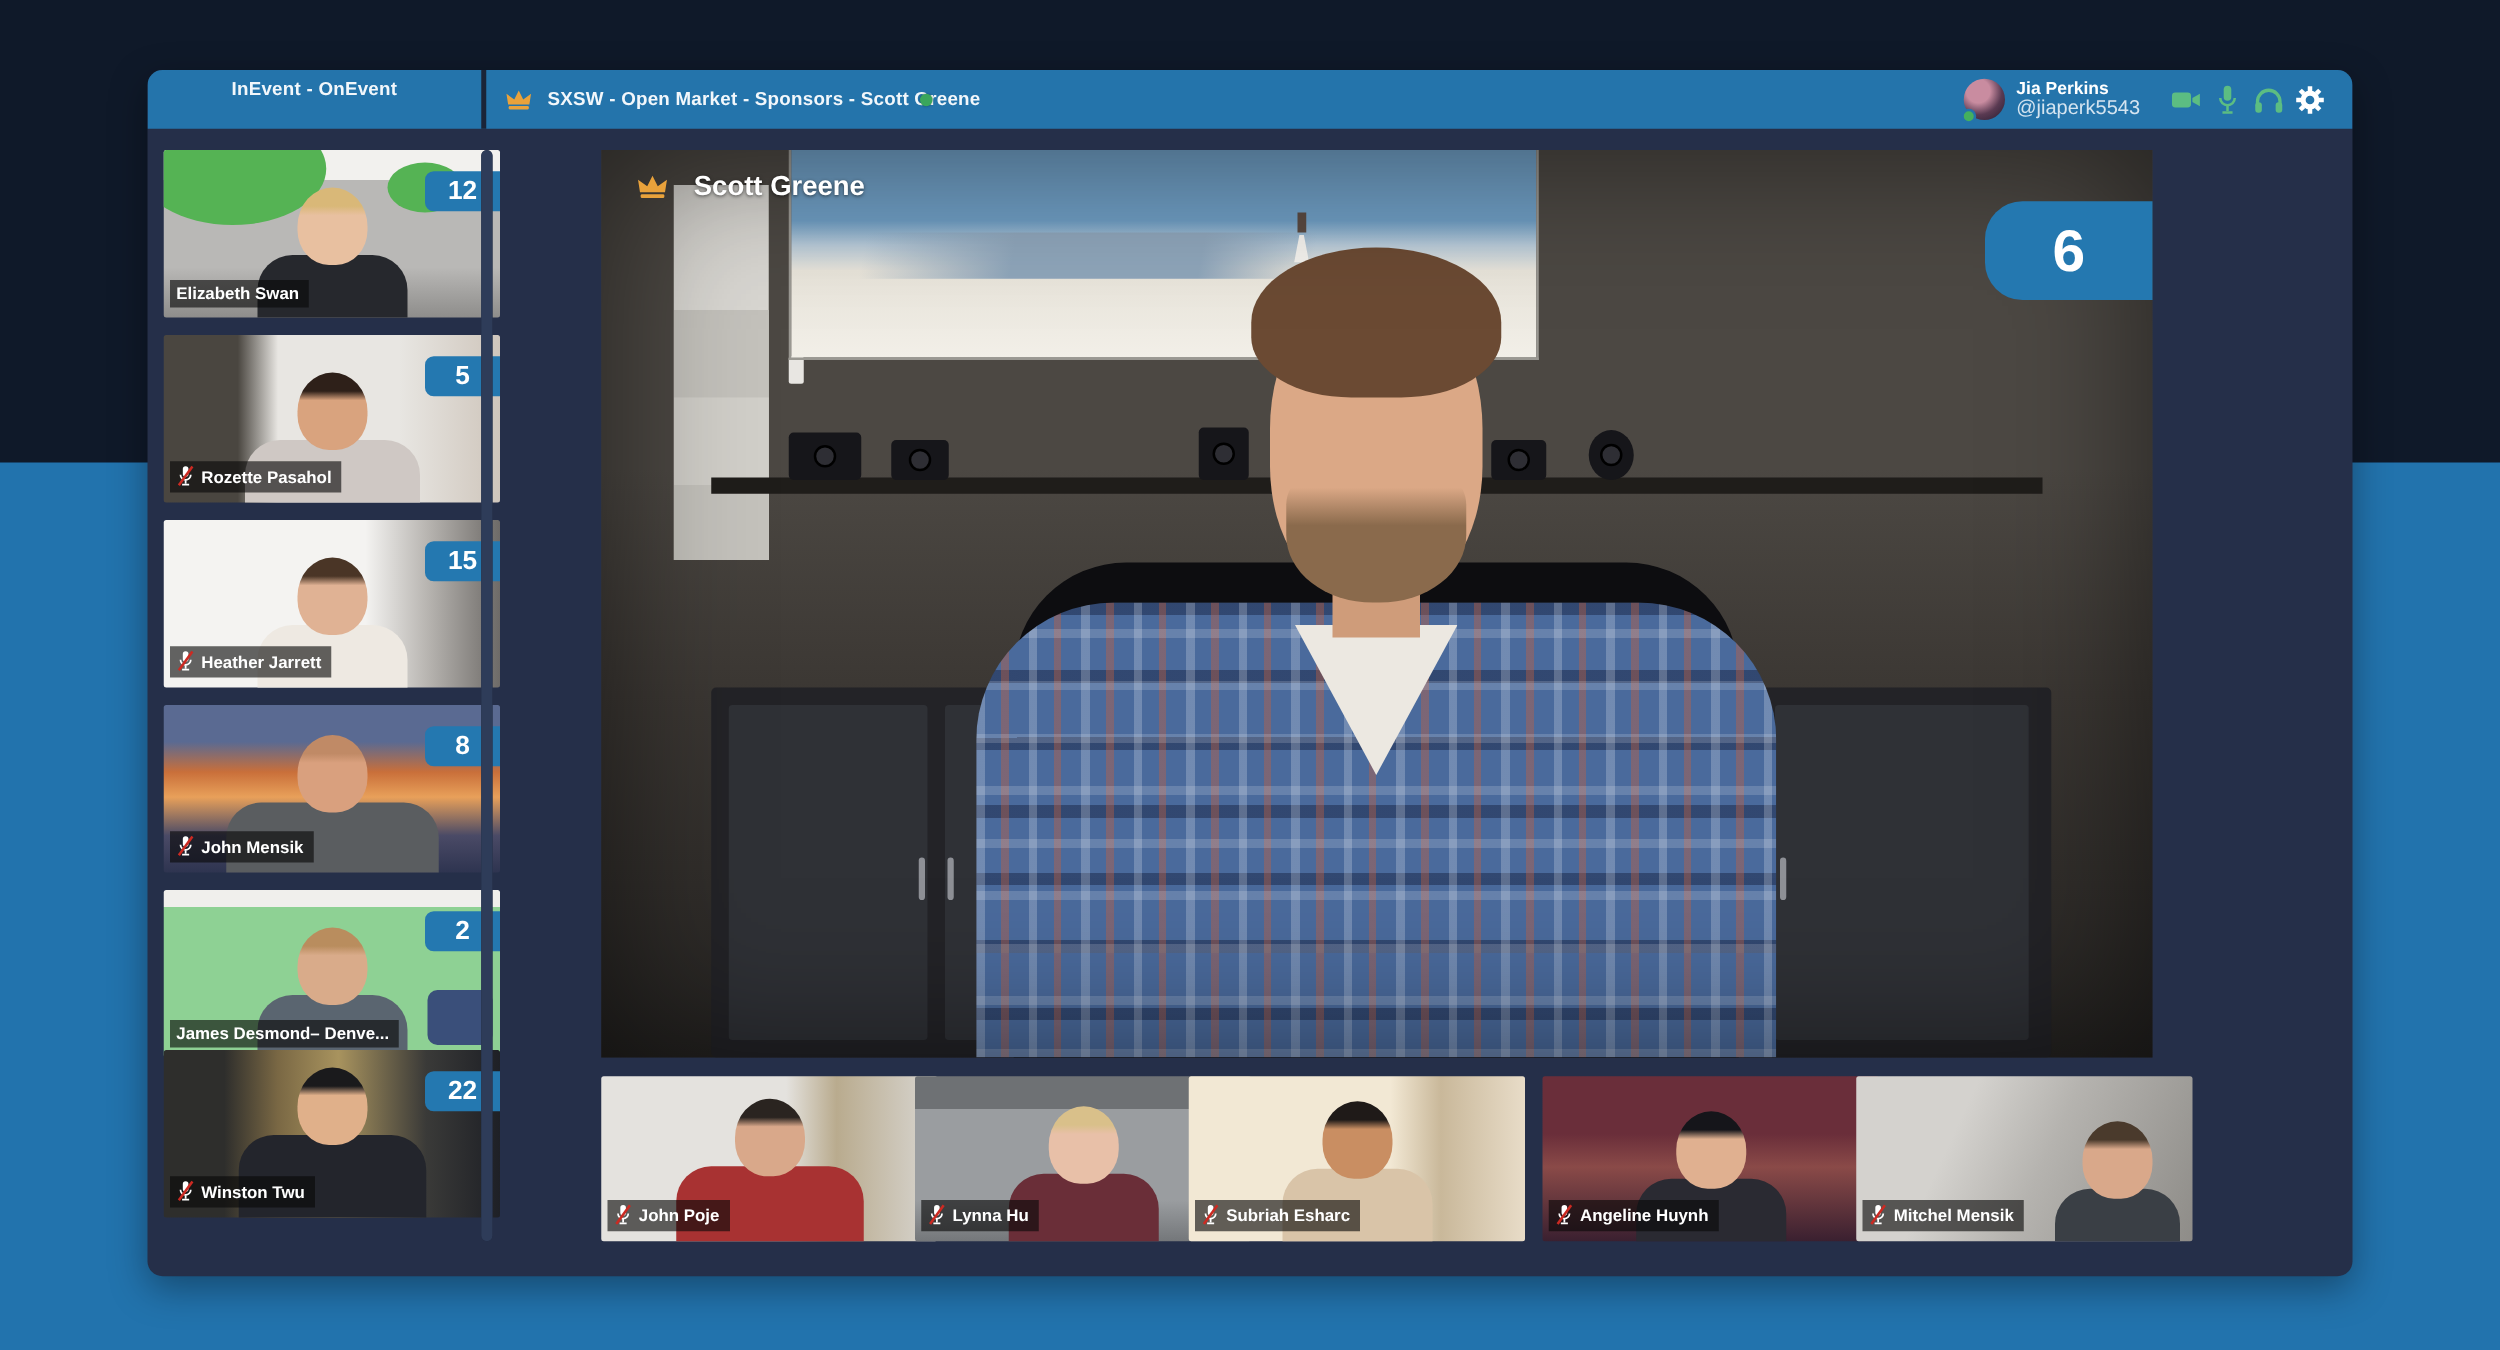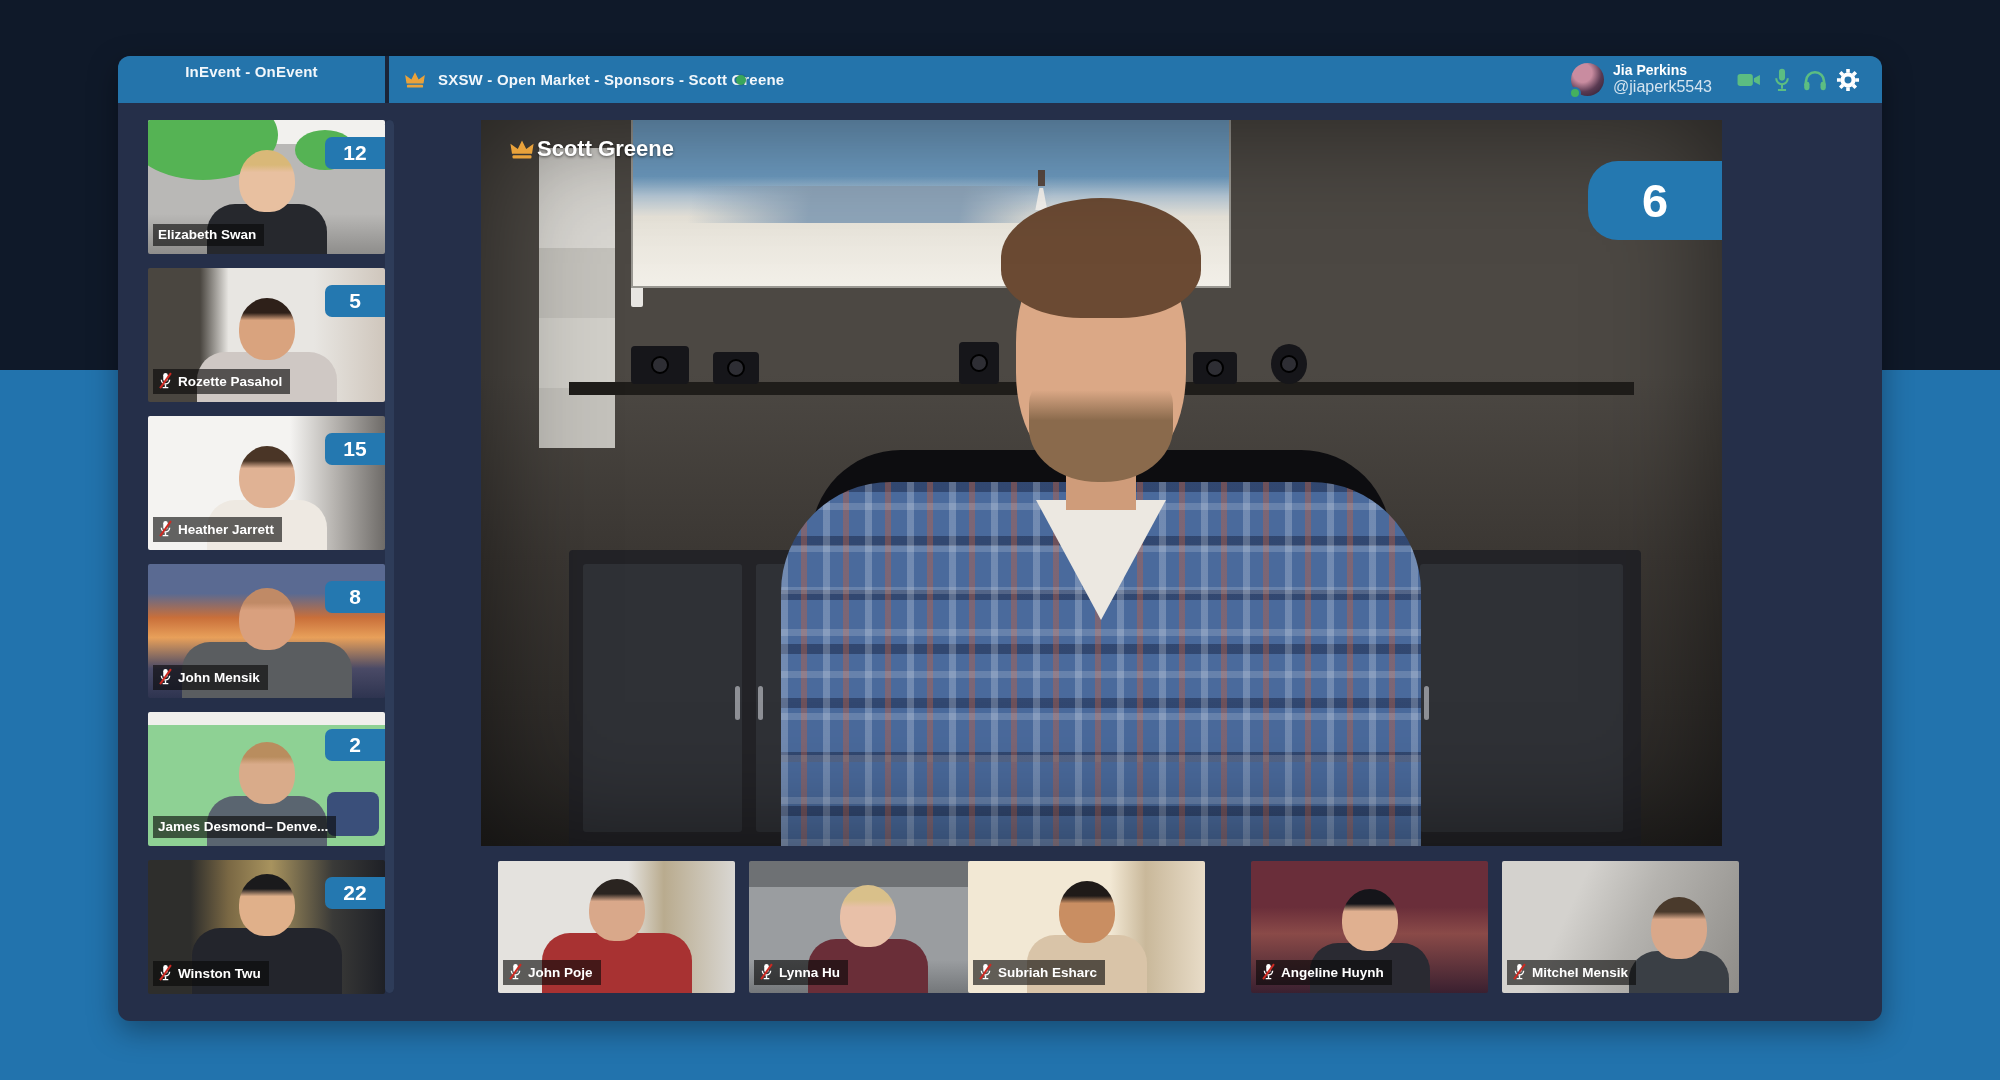--- a/index.html
+++ b/index.html
@@ -33,22 +33,22 @@
   .avatar .status { position:absolute; left:-2px; bottom:-3px; width:12px; height:12px;
     border-radius:50%; background:#44b05e; border:2px solid #2474ab; }
   .user-text { margin-left:9px; margin-right:16px; line-height:1.1; }
   .user-name { color:#ffffff; font-size:14px; font-weight:bold; }
   .user-handle { color:#d4e4f0; font-size:16px; }
   .hicon { width:24px; height:24px; margin-left:9px; cursor:pointer; display:block; }
   .hicon.green { color:#5cbd82; }
   .hicon.white { color:#ffffff; }
 
   
-  .tile { position:absolute; width:237px; border-radius:2px; overflow:hidden; cursor:pointer;
-    background:#10141c;margin-left:17px; }
+  .tile { position:absolute; width:269px; border-radius:2px; overflow:hidden; cursor:pointer;
+    background:#10141c; }
   .side-tile { left:13px; height:134px; }
   .badge { position:absolute; right:0; top:17px; min-width:60px; height:32px; padding:0 10px;
     background:#2478b0; border-radius:7px 0 0 7px; color:#fff; font-size:21px; font-weight:600;
     display:flex; align-items:center; justify-content:center; }
   .name-chip { position:absolute; left:5px; bottom:8px; max-width:225px; display:flex; align-items:center;
     gap:5px; background:rgba(8,8,8,.62); color:#fff; font-size:13.5px; font-weight:bold;
     padding:3px 8px 4px 5px; white-space:nowrap; overflow:hidden; }
   .micmute { width:15px; height:18px; flex:0 0 auto; }
 
   .scrollbar-track { position:absolute; left:267px; top:64px; width:9px; height:873px; border-radius:5px;
@@ -133,21 +133,21 @@
   .stage-shirt { position:absolute; left:300px; top:362px; width:640px; height:364px;
     border-radius:110px 110px 0 0;
     background:
       repeating-linear-gradient(90deg, rgba(255,255,255,.22) 0 7px, transparent 7px 42px),
       repeating-linear-gradient(0deg, rgba(255,255,255,.16) 0 7px, transparent 7px 42px),
       repeating-linear-gradient(90deg, rgba(205,95,55,.38) 20px 26px, transparent 26px 62px),
       repeating-linear-gradient(0deg, rgba(20,30,60,.45) 30px 40px, transparent 40px 84px),
       #4a6a9c; }
   .stage-tee { position:absolute; left:555px; top:380px; width:130px; height:120px;
     clip-path:polygon(0 0, 100% 0, 50% 100%); background:#ece8e1; }
-  .stage-label { position:absolute; left:28px; top:16px; display:flex; align-items:center; gap:2px; }
+  .stage-label { position:absolute; left:28px; top:16px; display:flex; align-items:center; gap:20px; }
   .stage-label .speaker-name { color:#ffffff; font-size:22px; font-weight:bold;
     text-shadow:0 1px 3px rgba(0,0,0,.6); }
   .count-badge { position:absolute; left:1470px; top:105px; width:134px; height:79px;
     background:#2478b0; border-radius:30px 0 0 30px; display:flex; align-items:center; justify-content:center;
     color:#fff; font-size:47px; font-weight:bold; cursor:pointer; }
 </style>
 </head>
 <body>
 
 <svg width="0" height="0" style="position:absolute">
@@ -282,21 +282,21 @@
   <div class="tile side-tile s5" style="top:656px">
     <div class="bag"></div>
     <div class="person"></div>
     <div class="badge">2</div>
     <div class="name-chip">
 
       <span>James Desmond– Denve...</span>
     </div>
   </div>
 
-  <div class="tile side-tile s6" style="top:804px">
+  <div class="tile side-tile s6" style="top:784px">
     <div class="person"></div>
     <div class="badge">22</div>
     <div class="name-chip">
       <svg class="micmute">
           <use href="#i-micmute"></use>
         </svg>
       <span>Winston Twu</span>
     </div>
   </div>
 

